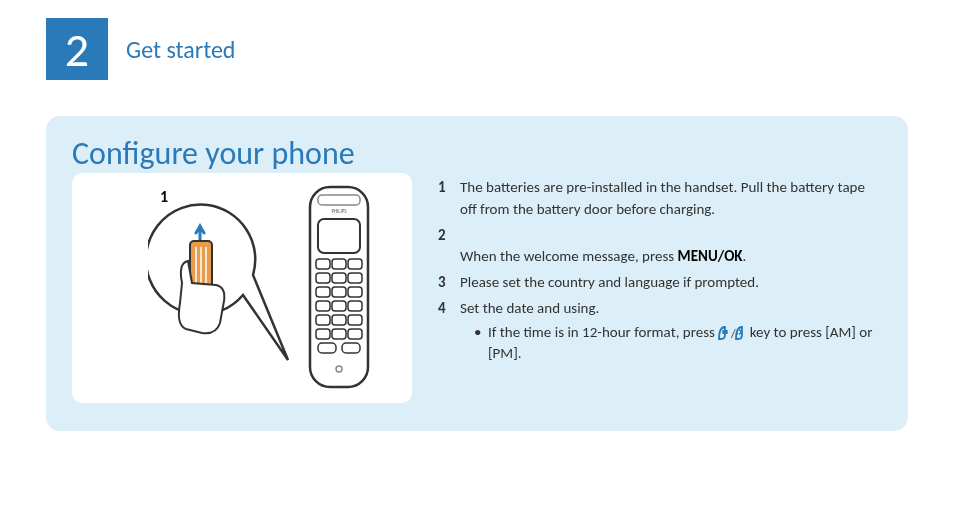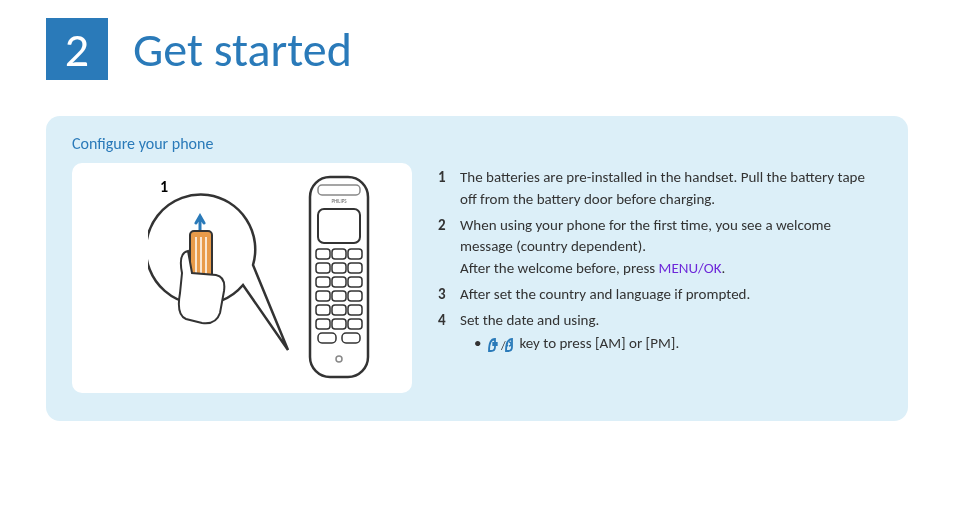--- a/index.html
+++ b/index.html
@@ -23,36 +23,34 @@
       width: 62px;
       height: 62px;
       display: flex;
       align-items: center;
       justify-content: center;
       font-size: 48px;
       font-weight: 400;
     }
     .chapter-title {
       color: #2a7ab9;
-      font-size: 48px;
-      font-weight: 400;
-      margin-left: 7px;
+      font-size: 24px;
+      font-weight: 400;
     }
     .section {
       margin: 36px 46px 0 46px;
       background: #dceff8;
       border-radius: 14px;
       padding: 18px 26px 28px 26px;
       position: relative;
     }
     .section-title {
       color: #2a7ab9;
-      font-size: 16px;
-      font-weight: 400;
-      margin-bottom: 10px;
+      font-size: 32px;
+      font-weight: 400;
     }
     .section-body {
       display: flex;
       gap: 26px;
       align-items: flex-start;
     }
     .illus-box {
       background: #ffffff;
       border-radius: 10px;
       width: 340px;
@@ -127,22 +125,22 @@
       position: relative;
       padding-left: 14px;
     }
     ul.sub > li::before {
       content: "•";
       position: absolute;
       left: 0;
       top: 0;
     }
     .menu-ok {
-      color: #6d28d9;
-      font-weight: 400;
+      color: #000000;
+      font-weight: 700;
     }
     .ampm {
       font-weight: 400;
       color: #333;
     }
     .key-icon {
       display: inline-block;
       vertical-align: middle;
       width: 28px;
       height: 16px;
@@ -216,31 +214,31 @@
         </svg>
       </div>
     </div>
 
     <div class="instructions">
       <ol class="steps">
         <li>
           <span>The batteries are pre-installed in the handset. Pull the battery tape off from the battery door before charging.</span>
         </li>
         <li>
-          <span>When using your phone for the first time, you see a welcome message (country dependent).</span><br>
-          <span>After the welcome before, press </span><span class="menu-ok">MENU/OK</span><span>.</span>
-        </li>
-        <li>
-          <span>After set the country and language if prompted.</span>
+          <br>
+          <span>When the welcome message, press </span><span class="menu-ok">MENU/OK</span><span>.</span>
+        </li>
+        <li>
+          <span>Please set the country and language if prompted.</span>
         </li>
         <li>
           <span>Set the date and using.</span>
           <ul class="sub">
             <li>
-              <span class="key-icon"><svg viewBox="0 0 28 16">
+              <span>If the time is in 12-hour format, press </span><span class="key-icon"><svg viewBox="0 0 28 16">
                     <path d="M1 14 Q1 2 7 2 L7 10 Q7 14 3 14 Z M5 6 L9 6 M5 8 L9 8" fill="none" stroke="#2a7ab9" stroke-width="1.8" stroke-linecap="round"></path>
                     <text x="13" y="13" font-size="12" fill="#333">/</text>
                     <path d="M18 14 Q18 2 24 2 L24 10 Q24 14 20 14 Z" fill="none" stroke="#2a7ab9" stroke-width="1.8"></path>
                     <path d="M21 5 A2 2 0 1 1 21 9 M20 8 L18 10" fill="none" stroke="#2a7ab9" stroke-width="1.3"></path>
                   </svg></span><span> key to press </span><span class="ampm">[AM]</span><span> or </span><span class="ampm">[PM]</span><span>.</span>
             </li>
           </ul>
         </li>
       </ol>
     </div>

